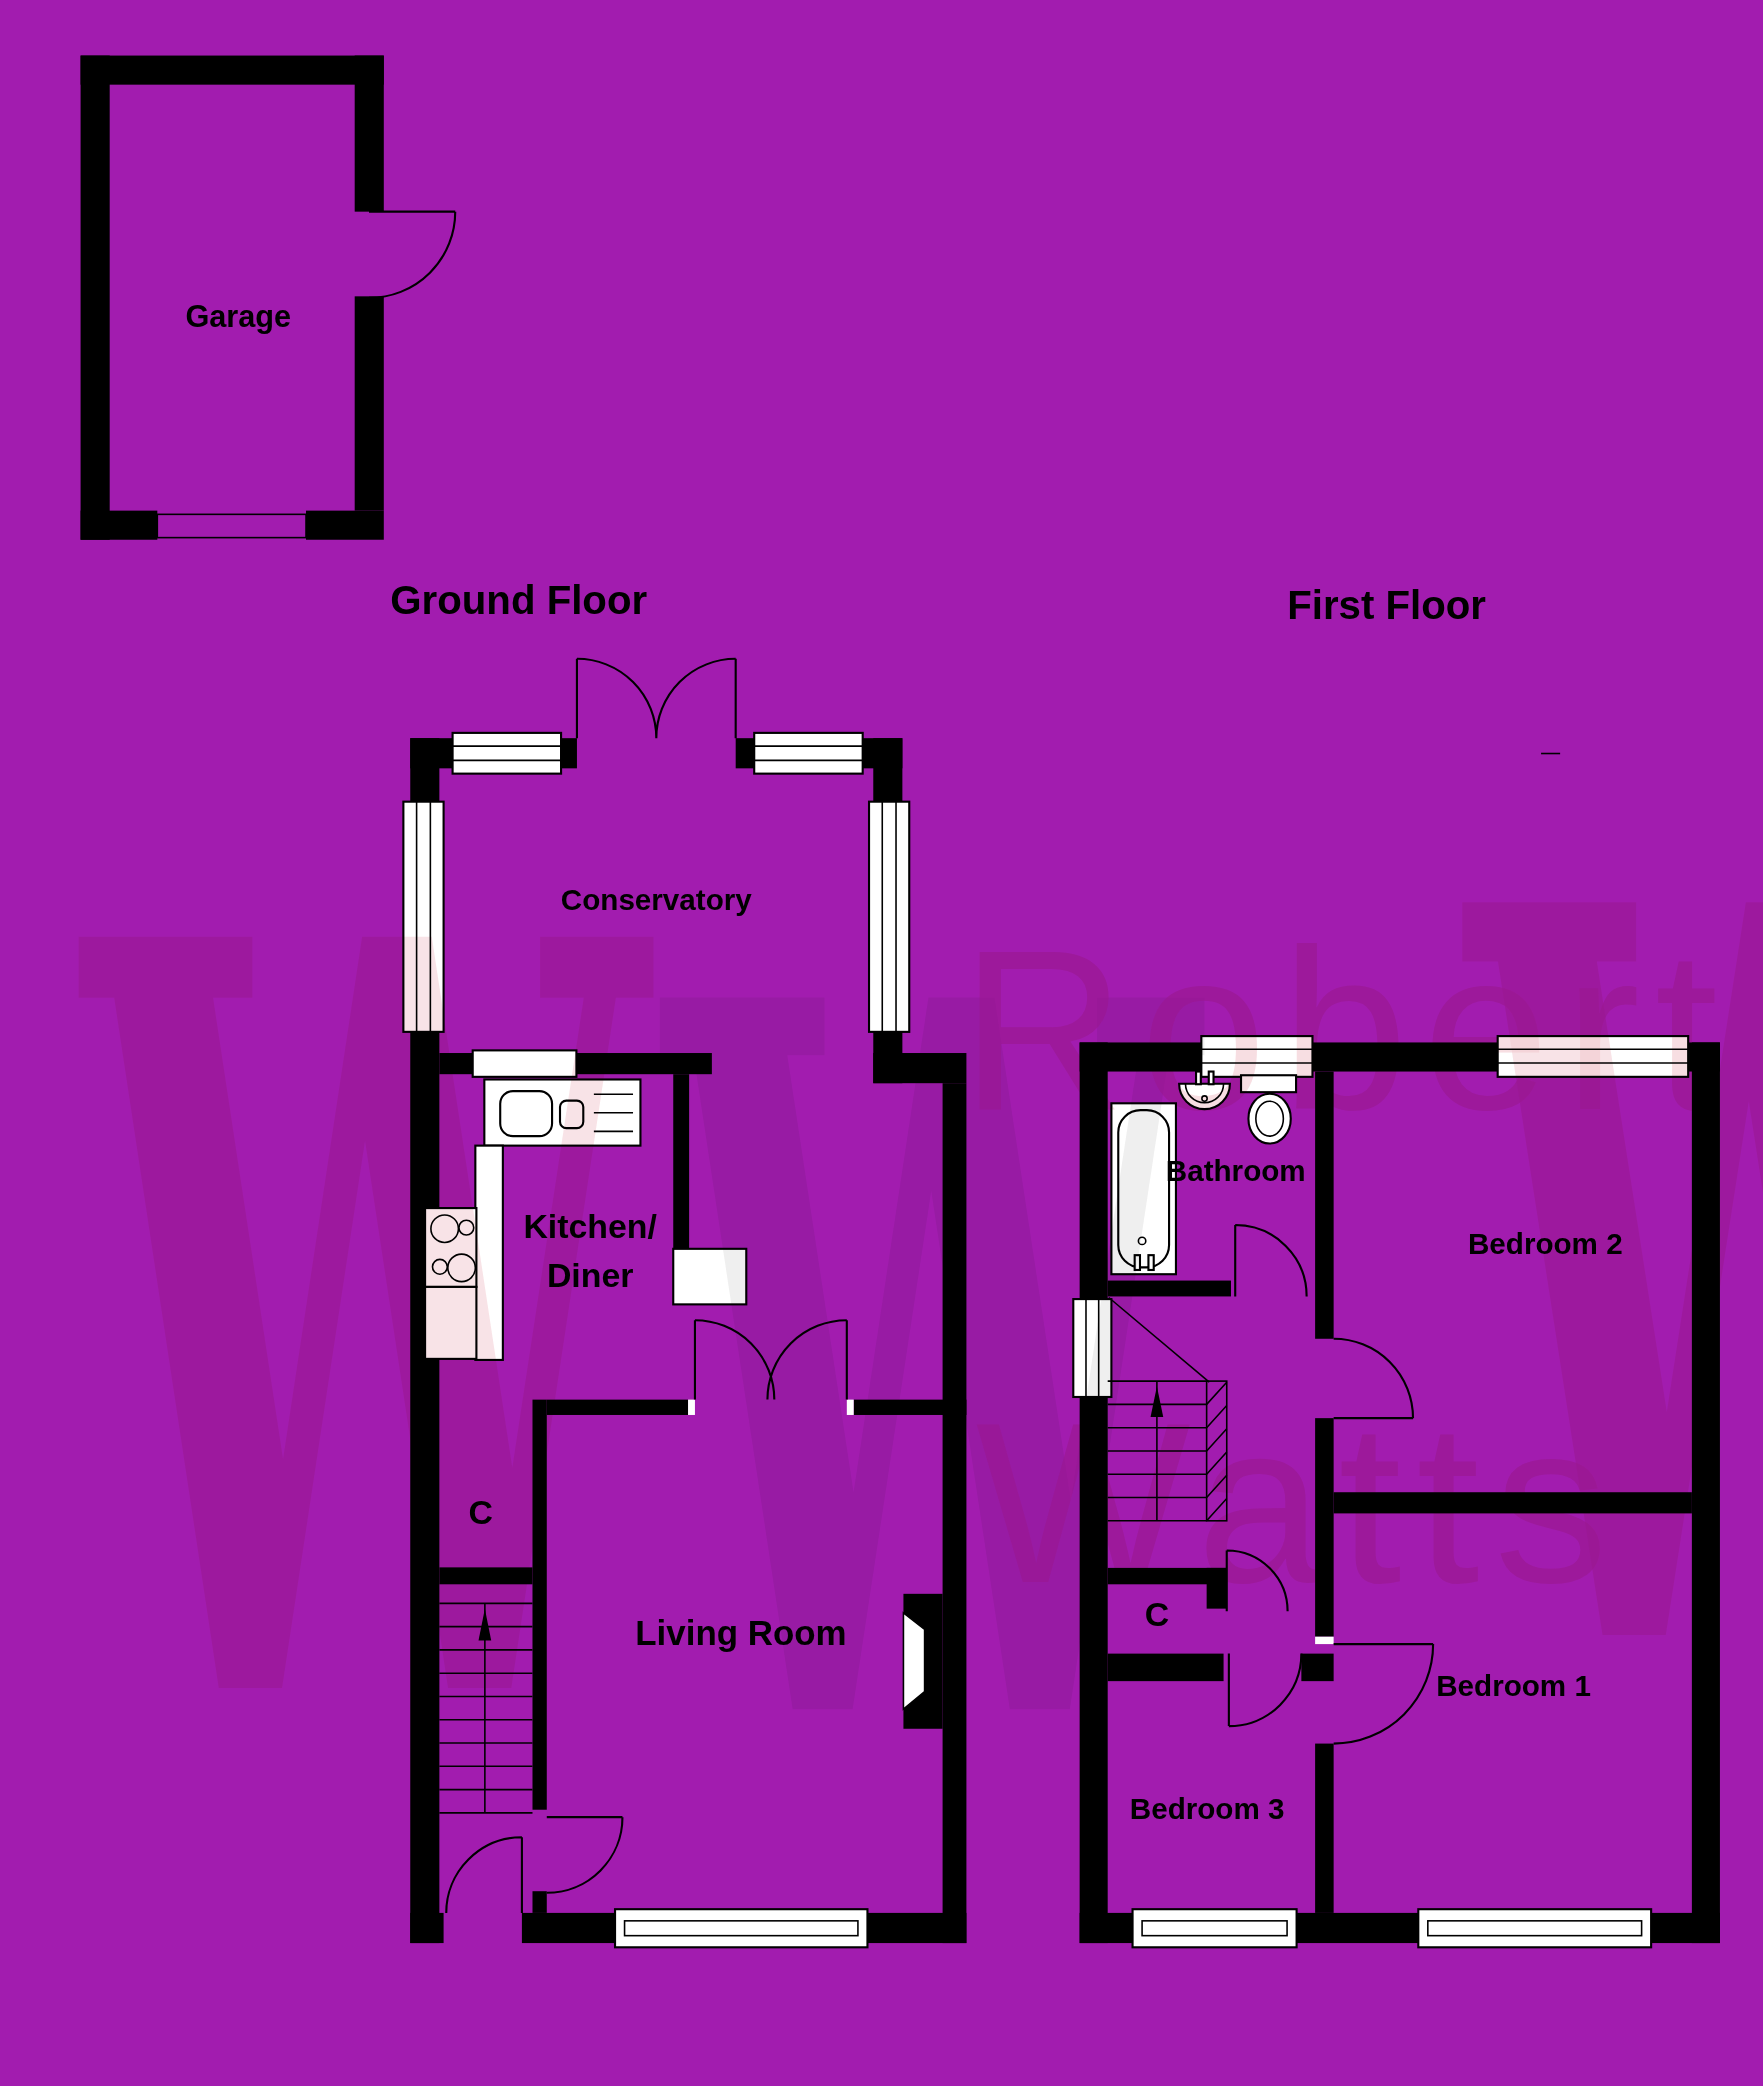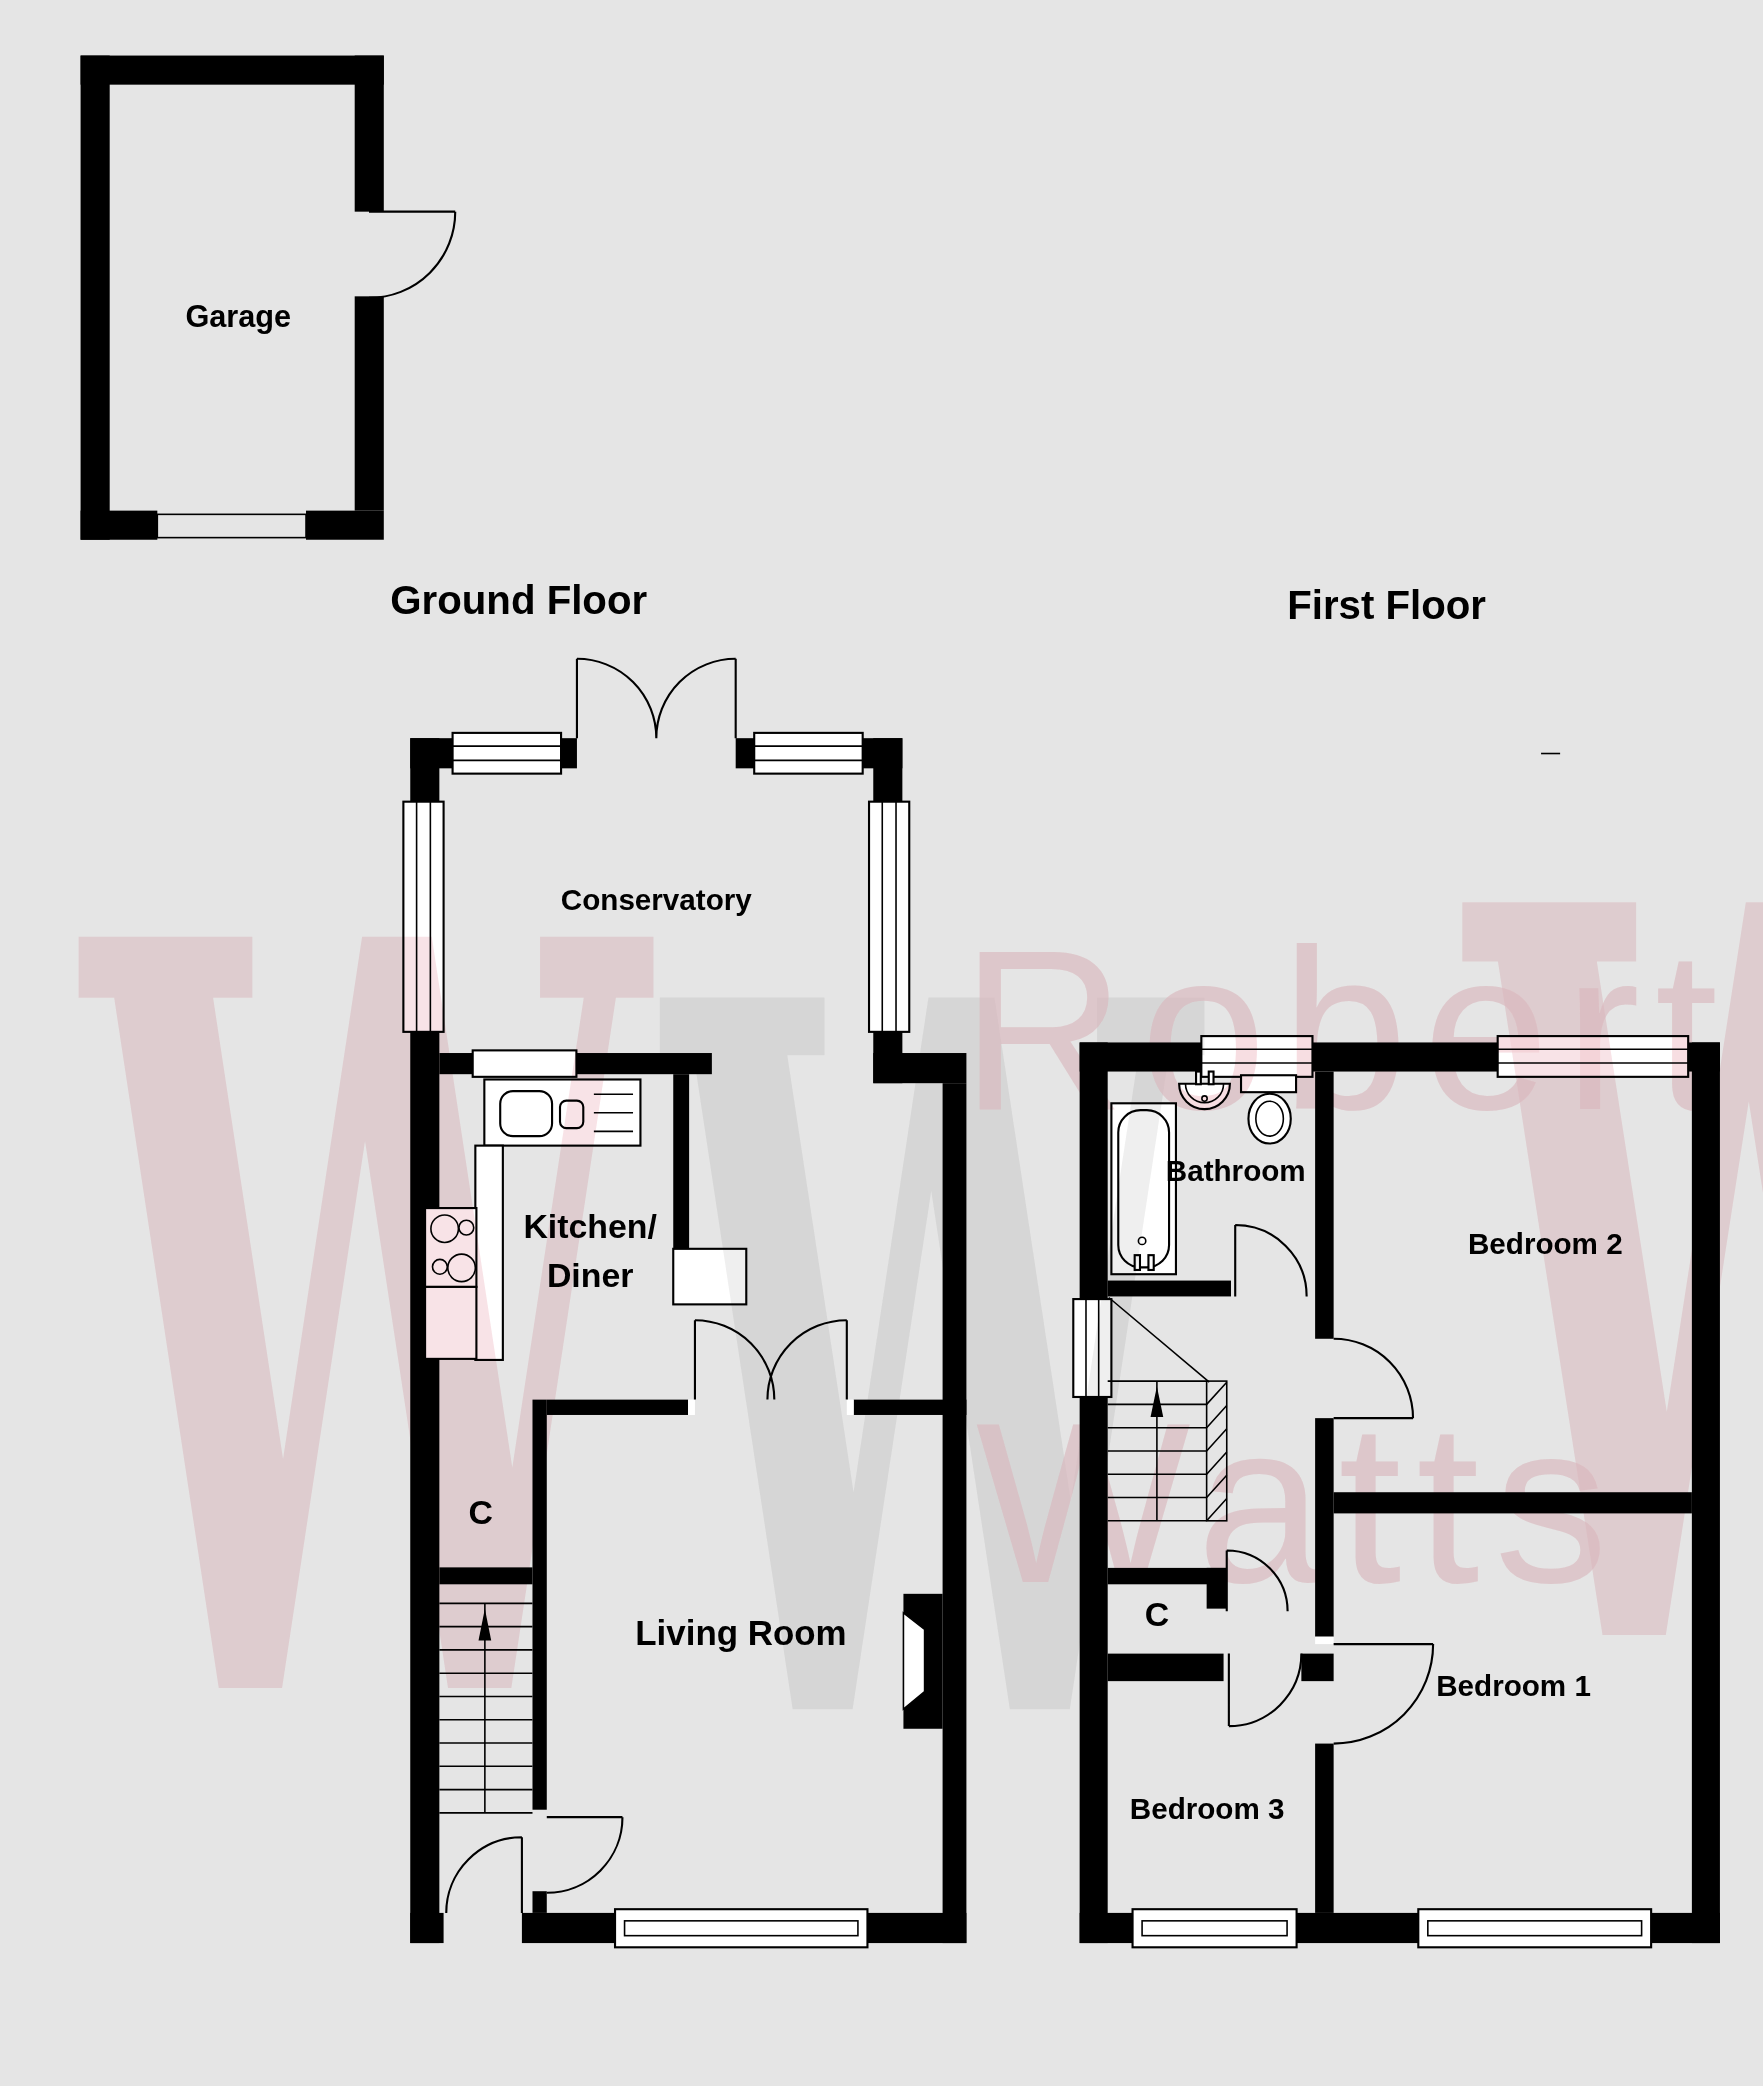--- a/index.html
+++ b/index.html
@@ -1,16 +1,16 @@
 <!DOCTYPE html>
 <html style="font-size:8.5px"><head>
 <meta charset="utf-8">
 <style>
   html,body{margin:0;padding:0;background:#ffffff;}
-  .page{position:relative;width:1764px;height:2087px;background:#e5e5e5;overflow:hidden;}
+  .page{position:relative;width:1764px;height:2087px;background:#a21caf;overflow:hidden;}
   svg{display:block;}
   .wall{fill:#000;stroke:none;}
   .ln{fill:none;stroke:#000;stroke-width:4;}
   .thin{fill:none;stroke:#000;stroke-width:3;}
   .win{fill:#fff;stroke:#000;stroke-width:4;}
   .fix{fill:#fff;stroke:#000;stroke-width:4;}
   .jamb{fill:#fff;stroke:none;}
   .lbl{font-family:"Liberation Sans",sans-serif;font-weight:bold;fill:#000;text-anchor:middle;}
   .title{font-family:"Liberation Sans",sans-serif;font-weight:bold;fill:#000;text-anchor:middle;font-size:76px;}
   .room{font-size:56px;}

